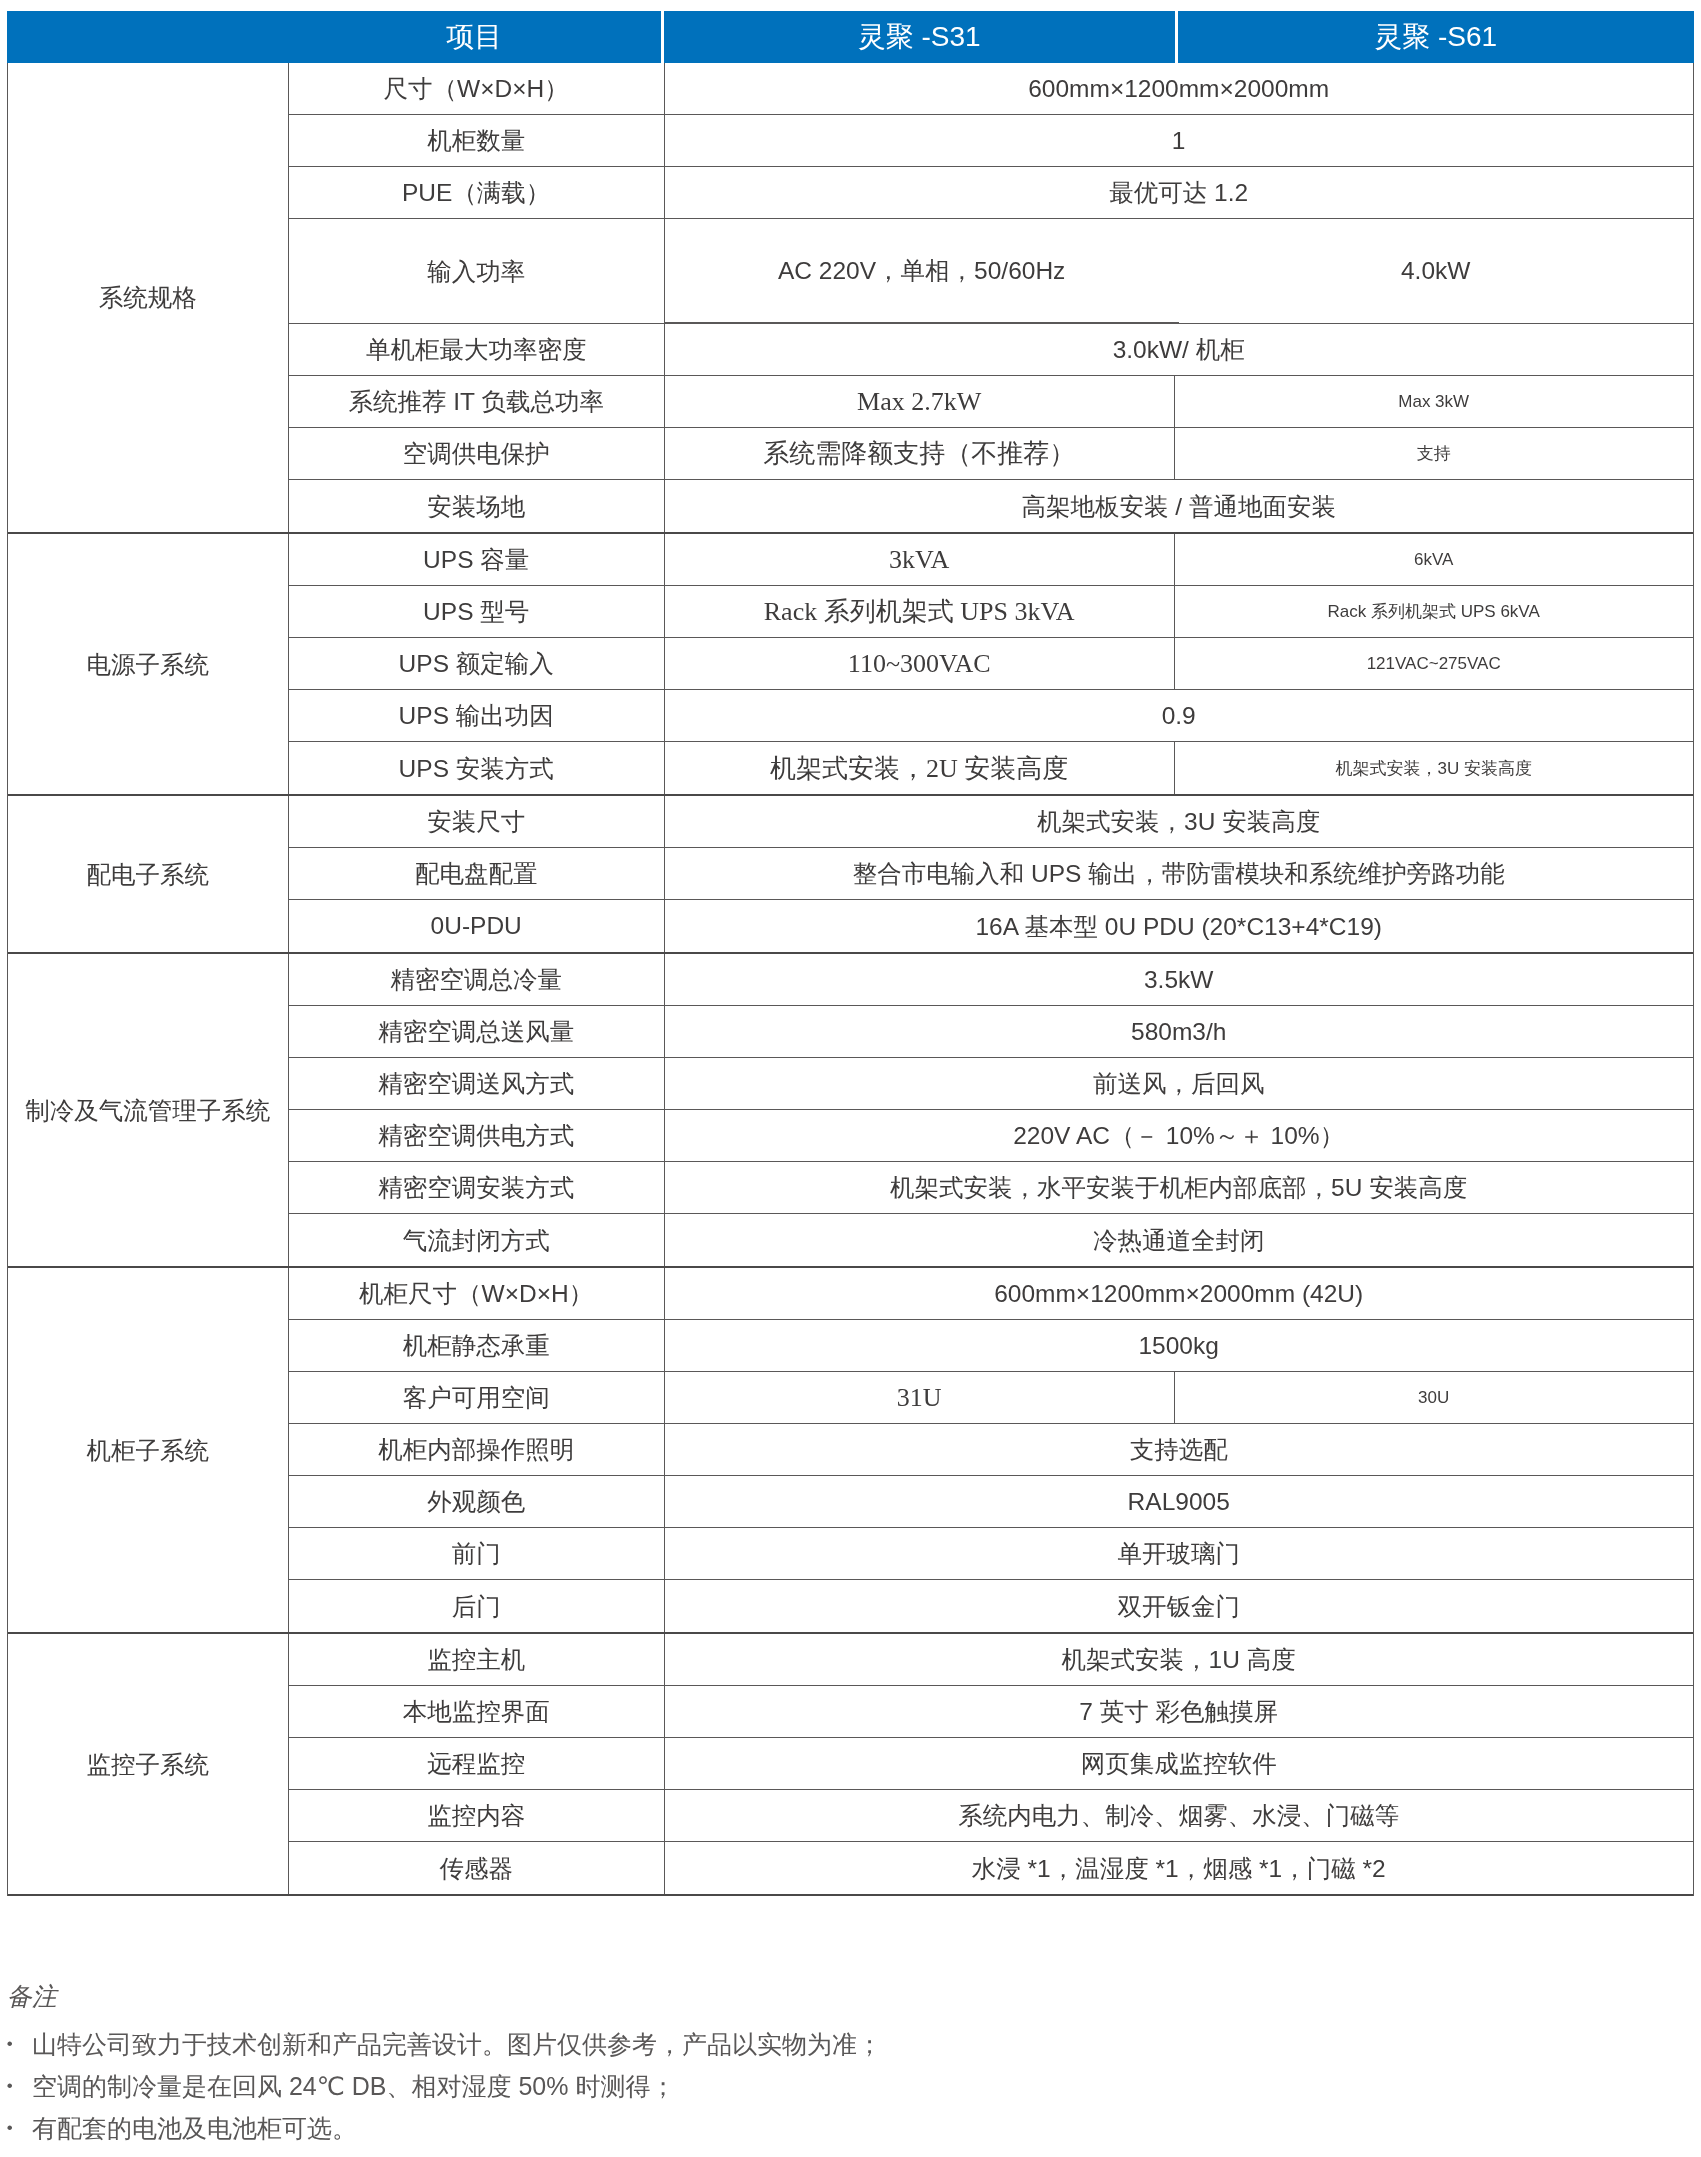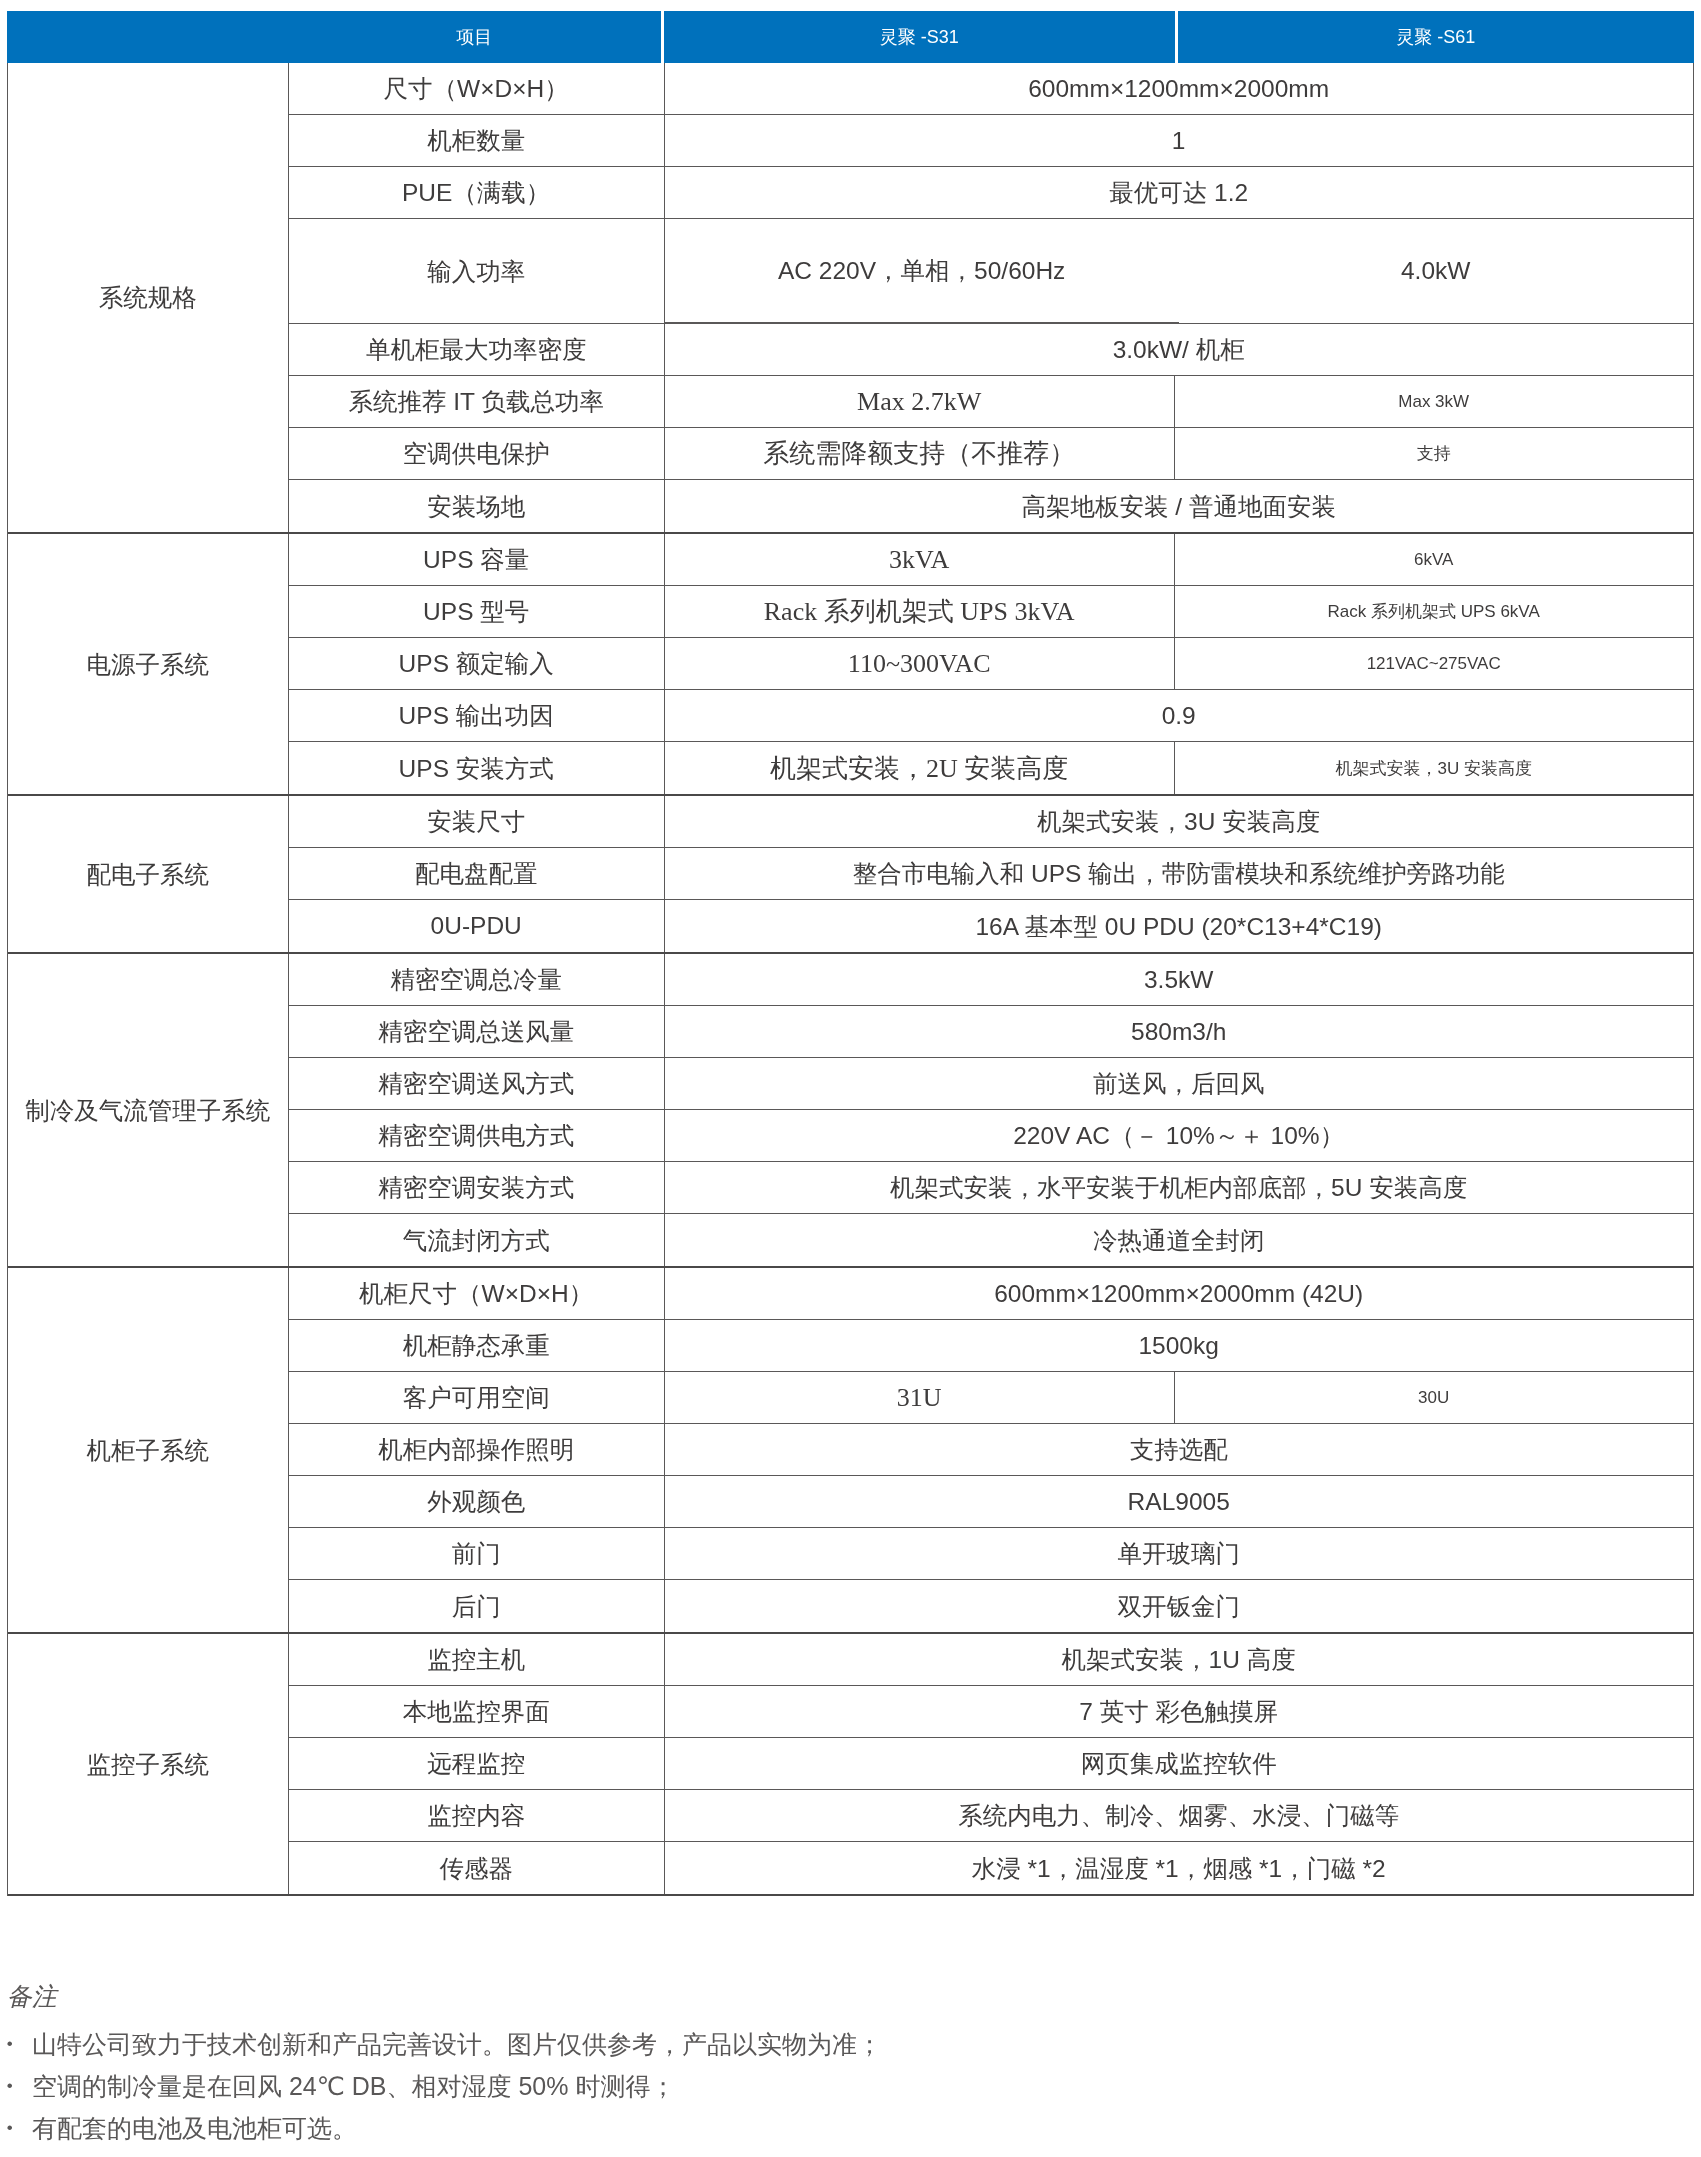--- a/index.html
+++ b/index.html
@@ -7,21 +7,21 @@
     width: 1702px; height: 2157px;
     background: #ffffff;
     position: relative;
     font-family: "Liberation Sans", "DejaVu Sans", sans-serif;
     color: #3e3c3c;
     -webkit-font-smoothing: antialiased;
   }
   .spec-table { position: absolute; left: 6.7px; top: 11px; width: 1687px; }
 
   
-  .thead { display: flex; height: 52px; background: #0071bc; color: #ffffff; font-size: 18px; }
+  .thead { display: flex; height: 52px; background: #0071bc; color: #ffffff; font-size: 28px; }
   .th { display: flex; align-items: center; justify-content: center; box-sizing: border-box; }
   .th-item { width: 657px; border-right: 3.4px solid #ffffff; padding-left: 281px; }
   .th-s31  { width: 514px; border-right: 3.4px solid #ffffff; }
   .th-s61  { flex: 1; border-radius: 12px; }
 
   
   .tbody { box-sizing: border-box; border-left: 1.7px solid #5a5858; border-right: 1.7px solid #5a5858; }
   .section { display: flex; border-bottom: 2.5px solid #4a4848; }
   .cat-cell {
     width: 281px; box-sizing: border-box; border-right: 1.7px solid #5a5858;

